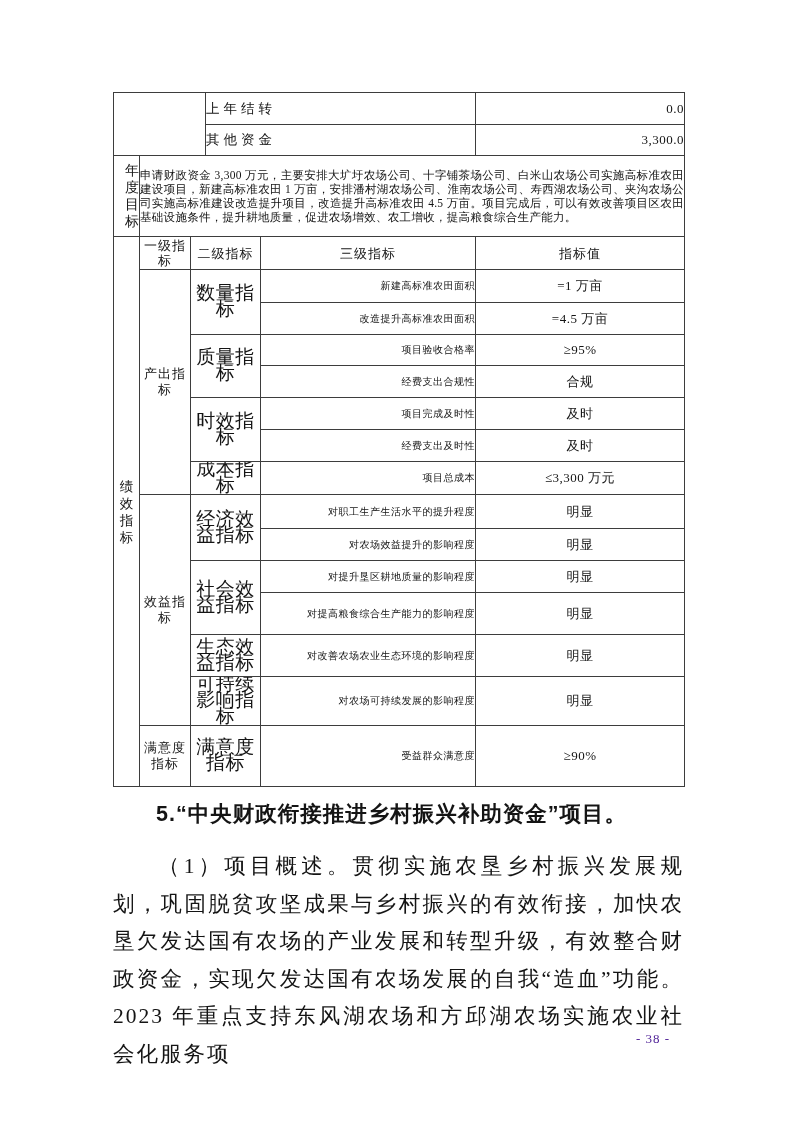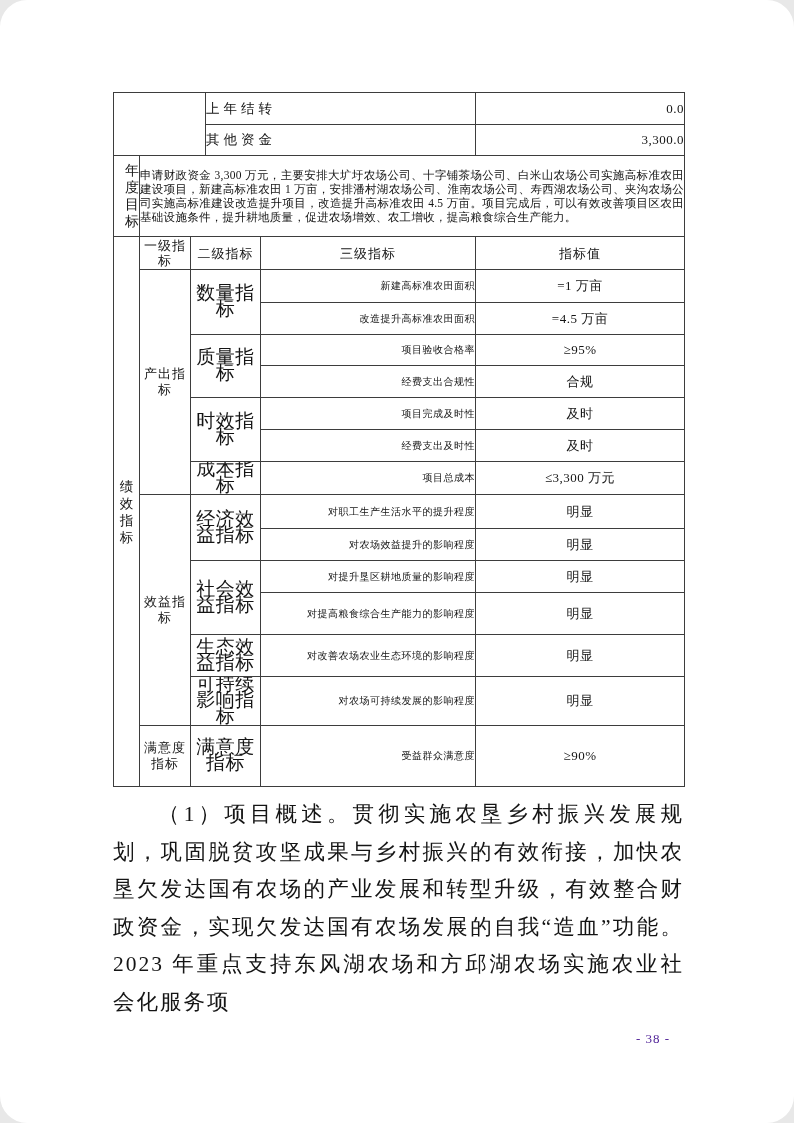--- a/index.html
+++ b/index.html
@@ -1,19 +1,19 @@
 <!DOCTYPE html>
 <html><head>
 <meta charset="utf-8">
 <style>
   html,body { margin:0; padding:0; background:#e8e8e8; }
   .page {
     position:relative; width:794px; height:1123px; margin:0 auto;
     background:#ffffff; overflow:hidden;
-    font-family:"Liberation Serif","DejaVu Serif",serif; color:#141414;border-radius:27px;
+    font-family:"Liberation Serif","DejaVu Serif",serif; color:#141414;
   }
   .doc { position:absolute; left:113px; top:92px; width:571px; }
 
   table.tbl { border-collapse:collapse; table-layout:fixed; width:571px; }
   table.tbl + table.tbl { margin-top:-1px; }
   table.tbl td { border:1px solid #3d3d3d; padding:0; overflow:hidden; vertical-align:middle; }
 
   
   .h31{height:31px}.h32{height:32px}.h33{height:33px}.h34{height:34px}
   .h42{height:42px}.h48{height:48px}.h51{height:61px}.h81{height:81px}
@@ -44,21 +44,21 @@
             word-break:break-all; padding:2px 6px; }
   .c-val  { font-size:13px; text-align:center; letter-spacing:0.5px; }
 
   
   .heading {
     margin-top:14px; font-family:"Liberation Sans","DejaVu Sans",sans-serif;
     font-weight:bold; font-size:21.5px; line-height:27px;
     letter-spacing:1px; text-indent:43px;
   }
   .para {
-    margin-top:9px; font-size:21.5px; line-height:37.5px;
+    margin-top:20px; font-size:21.5px; line-height:37.5px;
     letter-spacing:2px; text-align:justify; text-indent:45px;
     word-break:break-all;
   }
 
   .pagenum {
     position:absolute; left:636px; top:1031px;
     font-size:13px; letter-spacing:1px; color:#4c1d95;
   }
 </style>
 </head>
@@ -182,17 +182,18 @@
 
         <tr class="h51">
           <td class="c-l1">满意度指标</td>
           <td class="c-l2">满意度指标</td>
           <td class="c-l3">受益群众满意度</td>
           <td class="c-val">≥90%</td>
         </tr>
       </tbody>
     </table>
 
+    <div class="heading">5.“中央财政衔接推进乡村振兴补助资金”项目。</div>
     <div class="para">（1）项目概述。贯彻实施农垦乡村振兴发展规划，巩固脱贫攻坚成果与乡村振兴的有效衔接，加快农垦欠发达国有农场的产业发展和转型升级，有效整合财政资金，实现欠发达国有农场发展的自我“造血”功能。2023 年重点支持东风湖农场和方邱湖农场实施农业社会化服务项</div>
   </div>
 
   <div class="pagenum">- 38 -</div>
 </div>
 
 </body></html>

